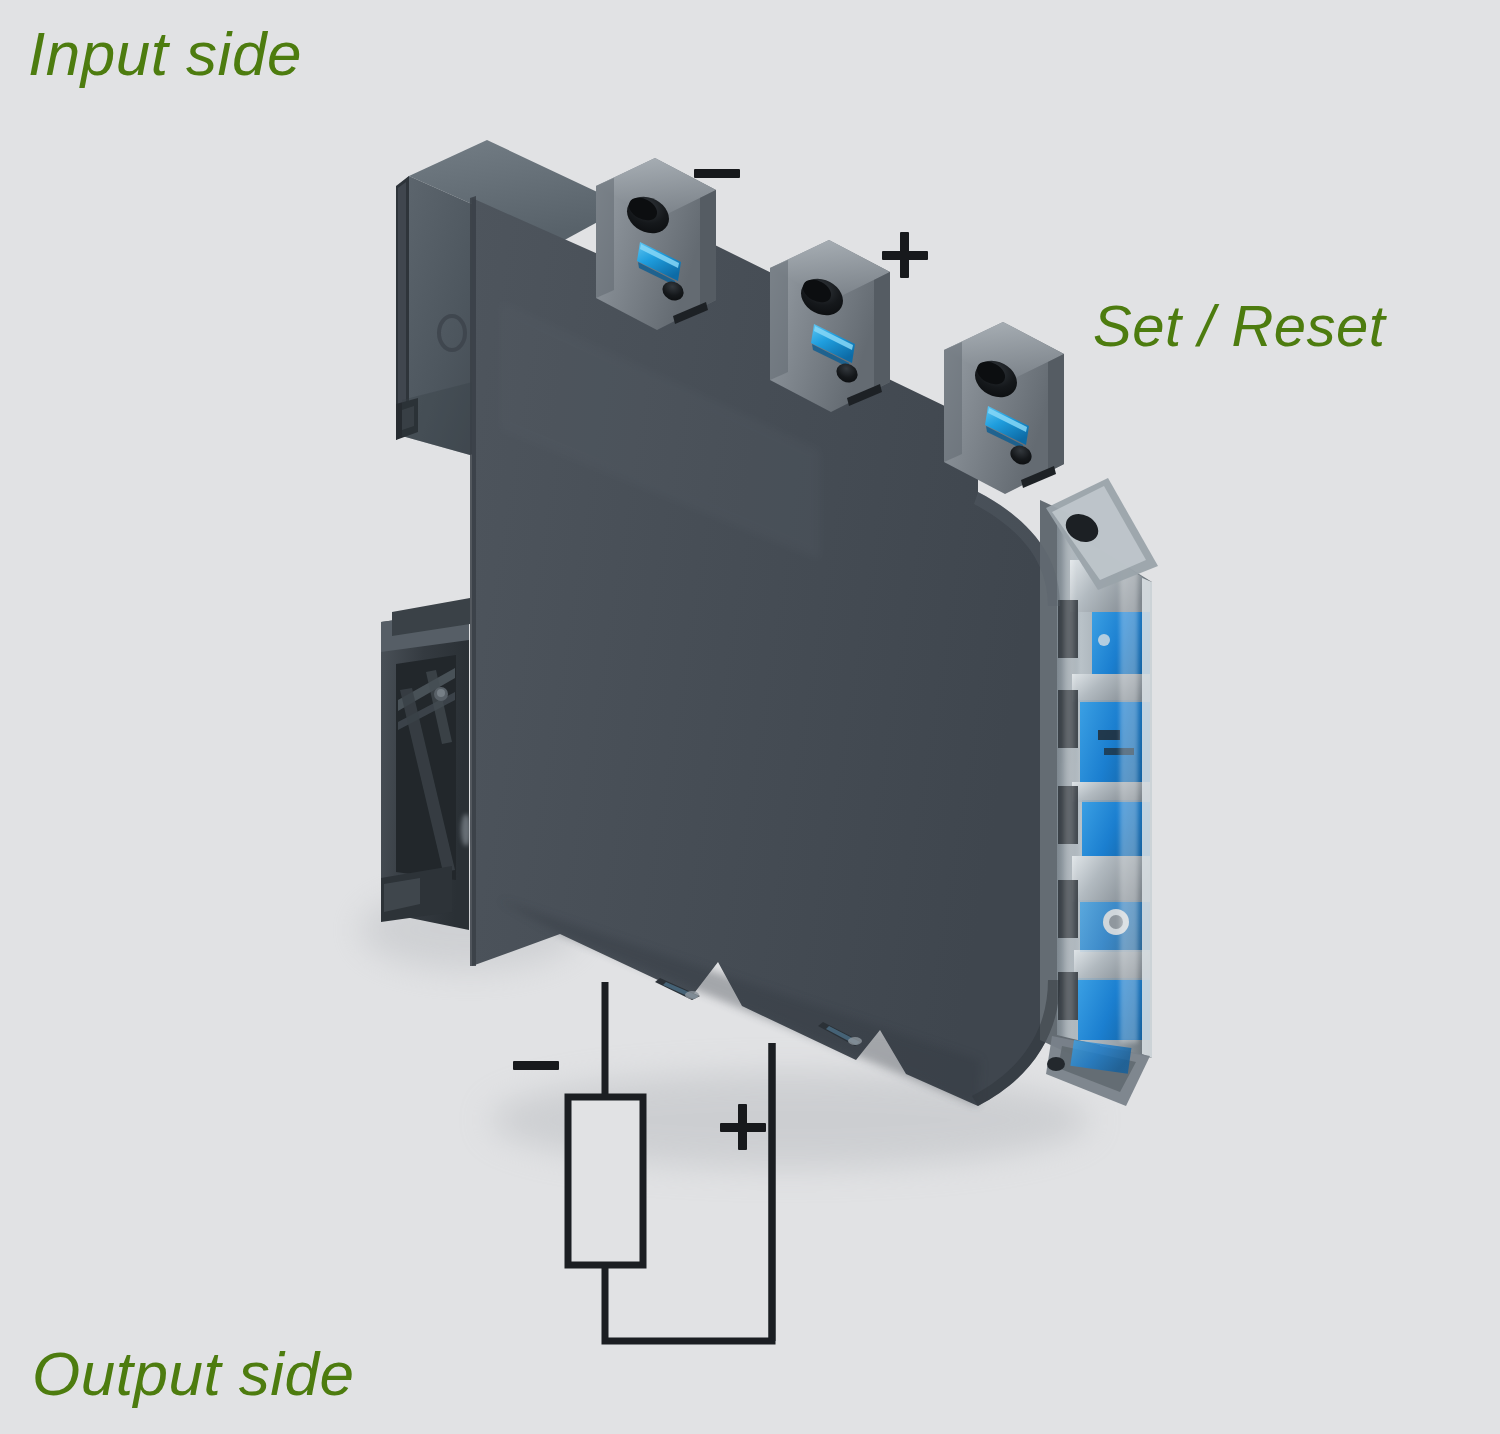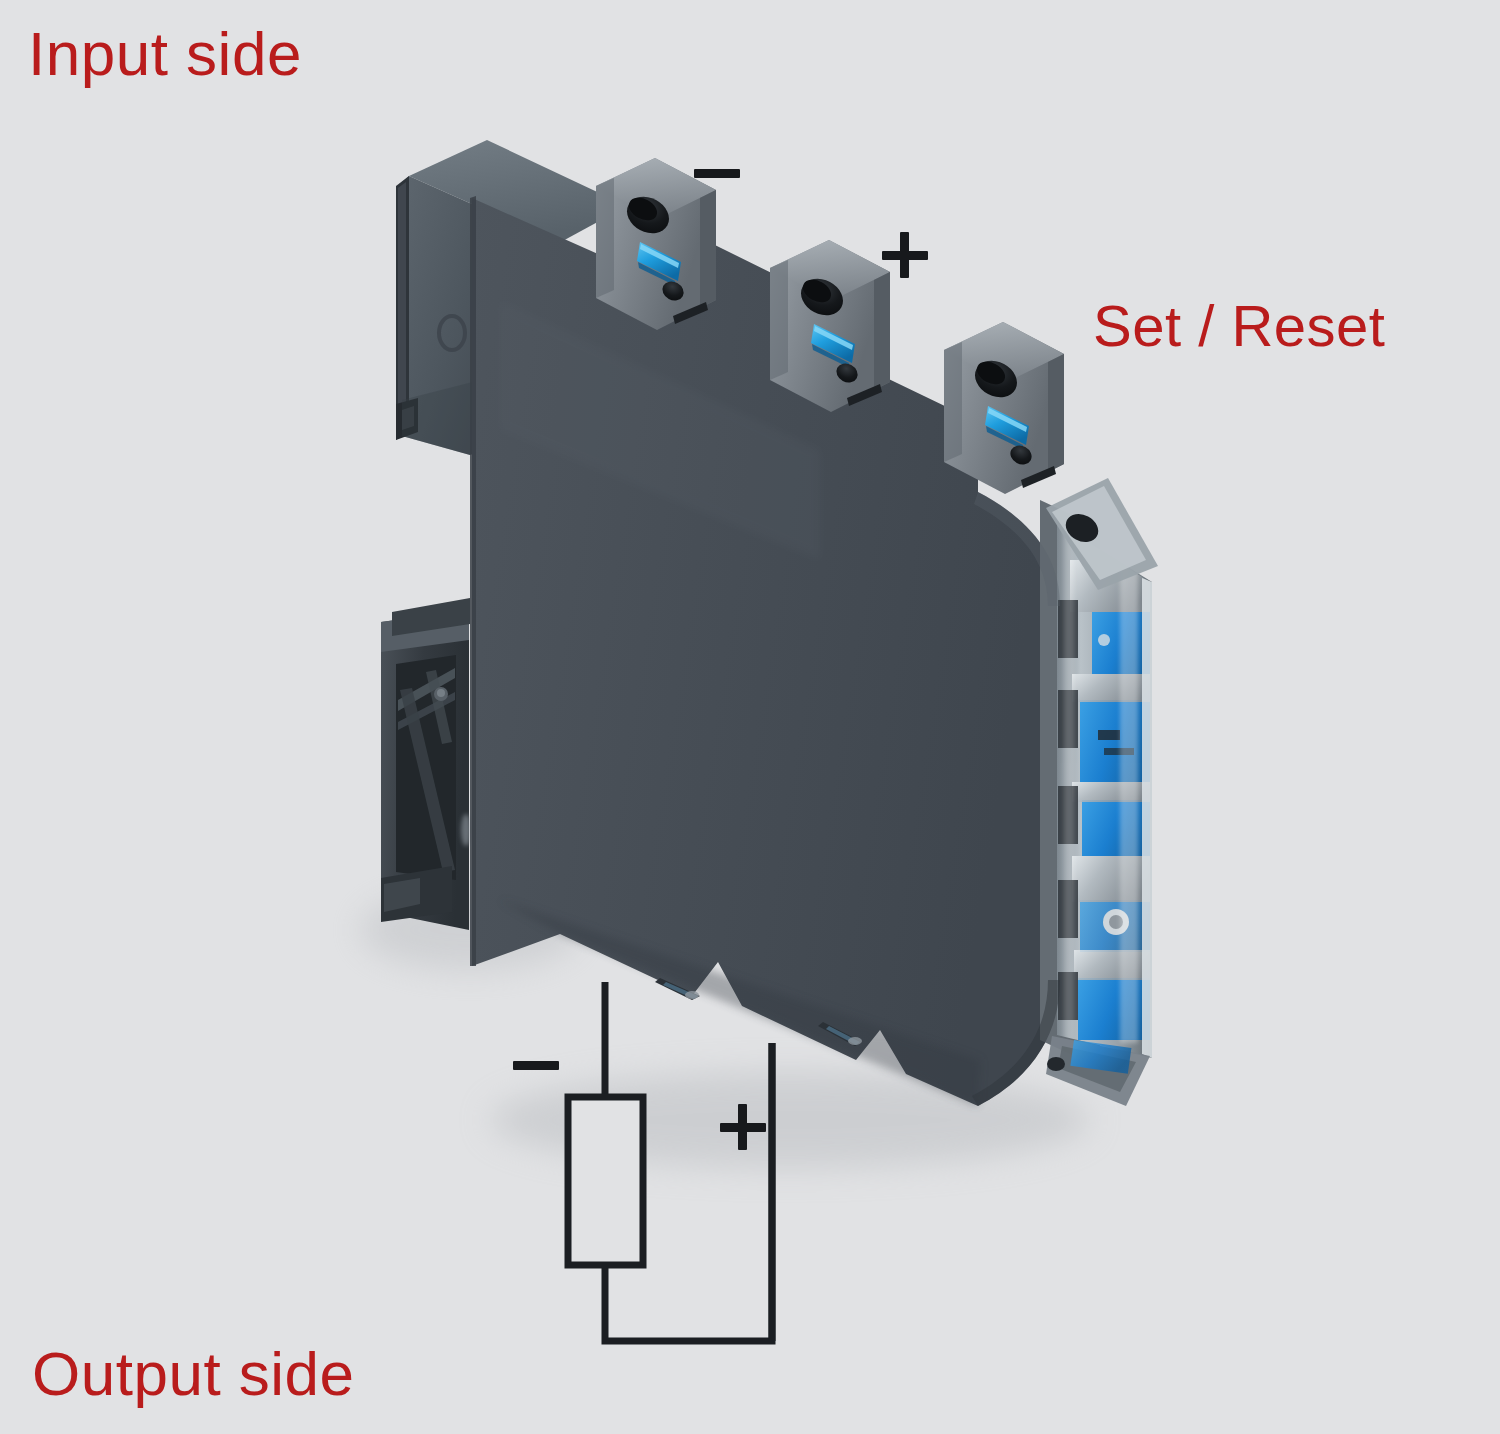--- a/index.html
+++ b/index.html
@@ -13,25 +13,26 @@
     height: 1434px;
     background: #e1e2e4;
     overflow: hidden;
     font-family: "Liberation Sans", sans-serif;
     -webkit-font-smoothing: antialiased;
   }
 
   
   .label {
     position: absolute;
-    color: #b91c1c;
+    color: #4d7c0f;
     font-family: "Liberation Sans", sans-serif;
     font-weight: 400;
     white-space: nowrap;
     letter-spacing: 0.5px;
+    font-style: italic;
   }
   #lbl-input-side  { left: 28px;  top: 18px;   font-size: 62px; }
   #lbl-output-side { left: 32px;  top: 1338px; font-size: 62px; }
   #lbl-set-reset   { left: 1093px; top: 292px;  font-size: 58px; }
   #lbl-status      { left: 1068px; top: 1146px; font-size: 58px; }
 
   
   .sign { position: absolute; }
   .sign .hbar, .sign .vbar {
     position: absolute;

